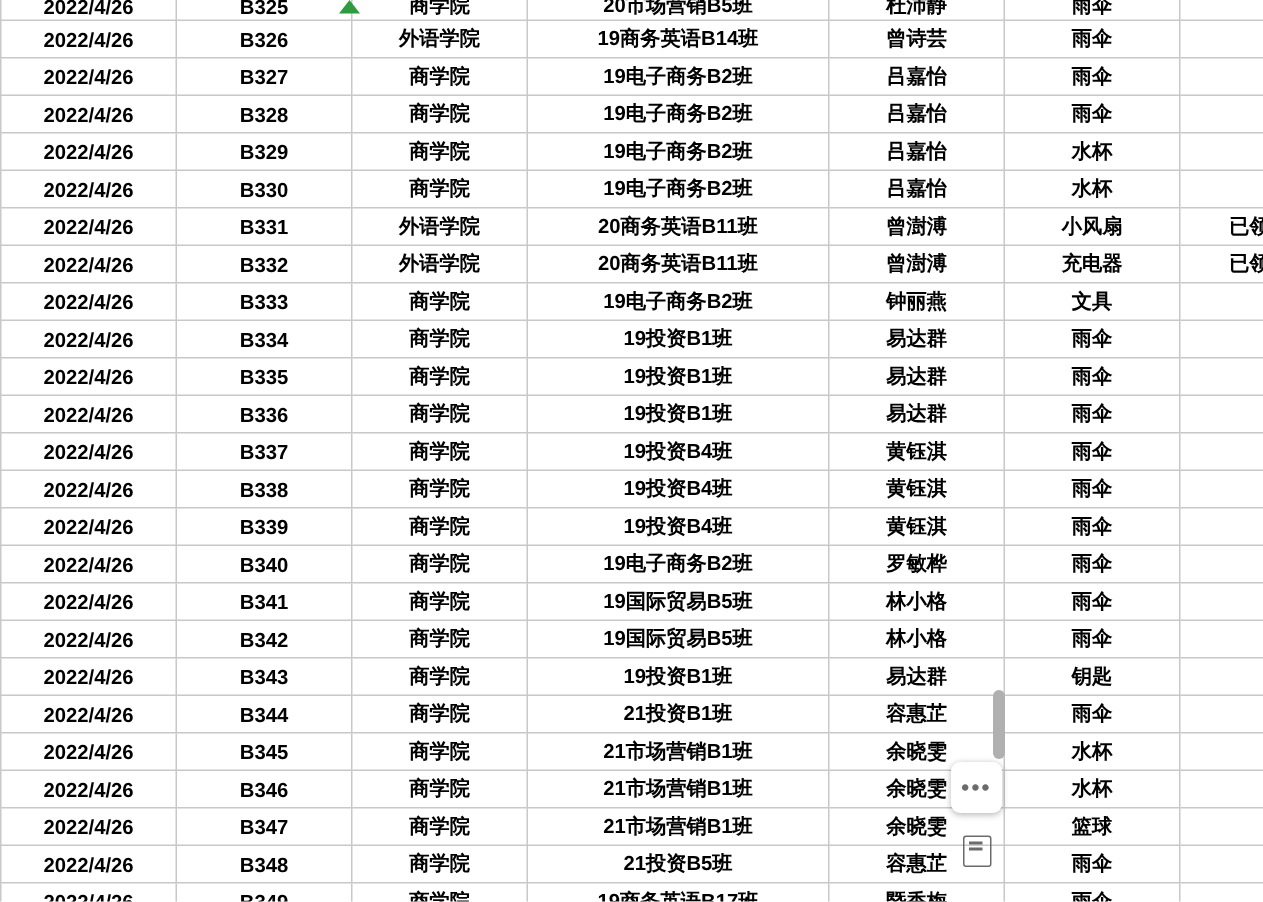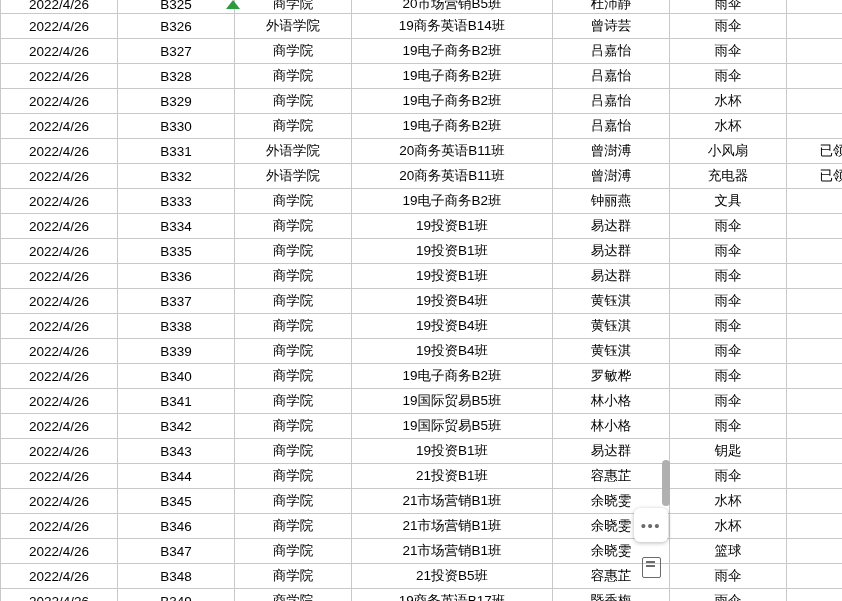--- a/index.html
+++ b/index.html
@@ -11,20 +11,21 @@
     width: 842px;
     height: 601px;
     overflow: hidden;
     font-family: "Liberation Sans", sans-serif;
   }
   #sheet {
     position: relative;
     width: 672px;
     height: 601px;
     background: #ffffff;
+    font-weight: bold;
   }
   table.grid {
     border-collapse: collapse;
     table-layout: fixed;
     width: 830px;
     margin: 0;
     position: absolute;
     top: -6px;
     left: 0;
   }

